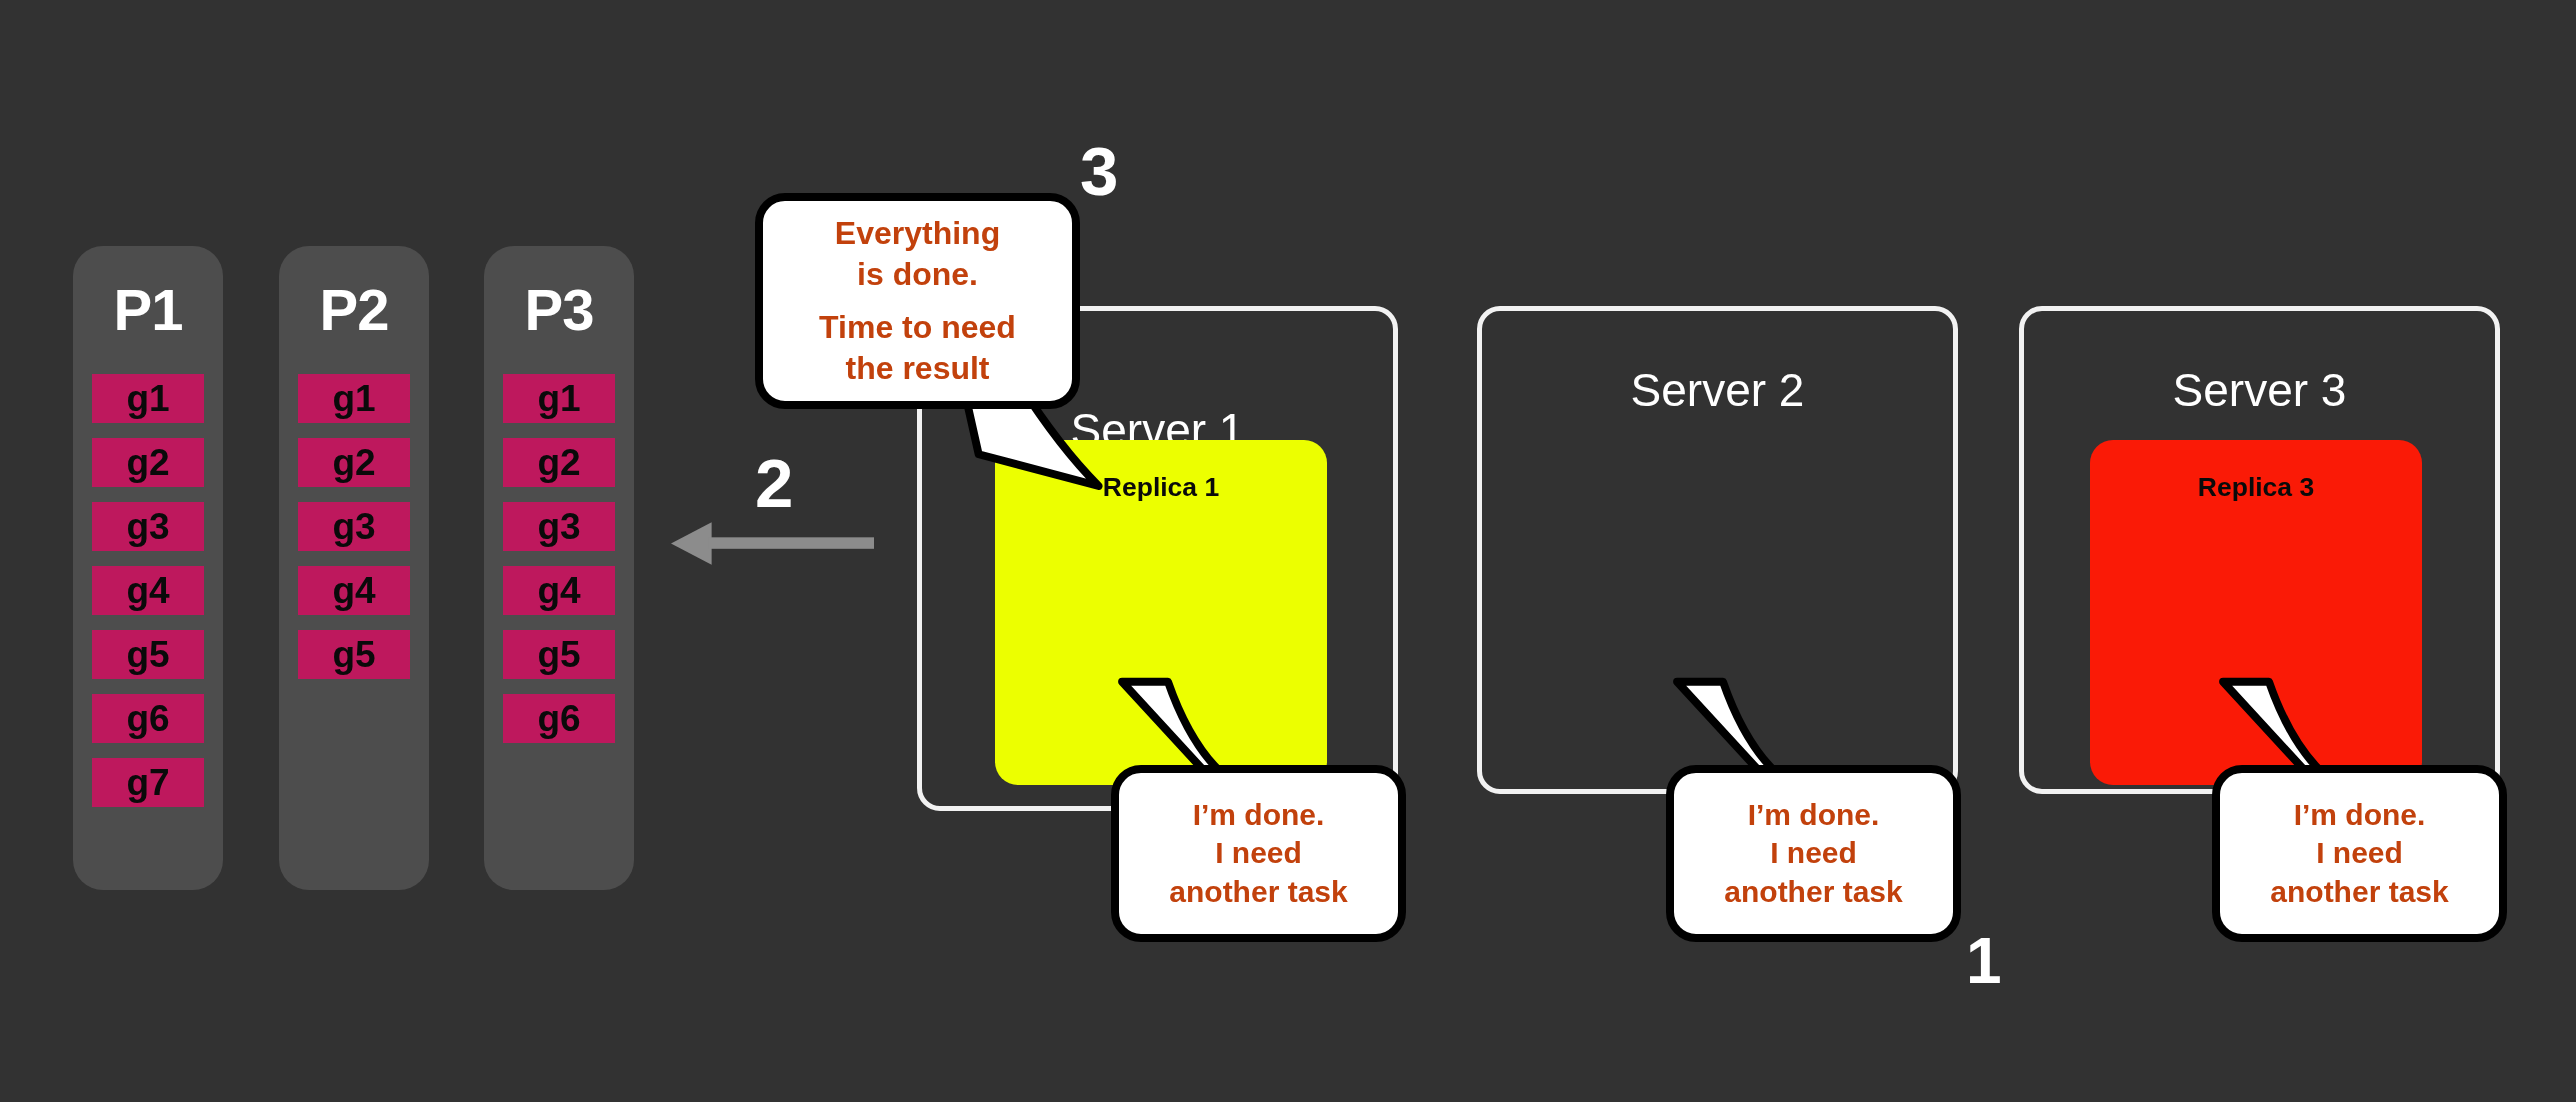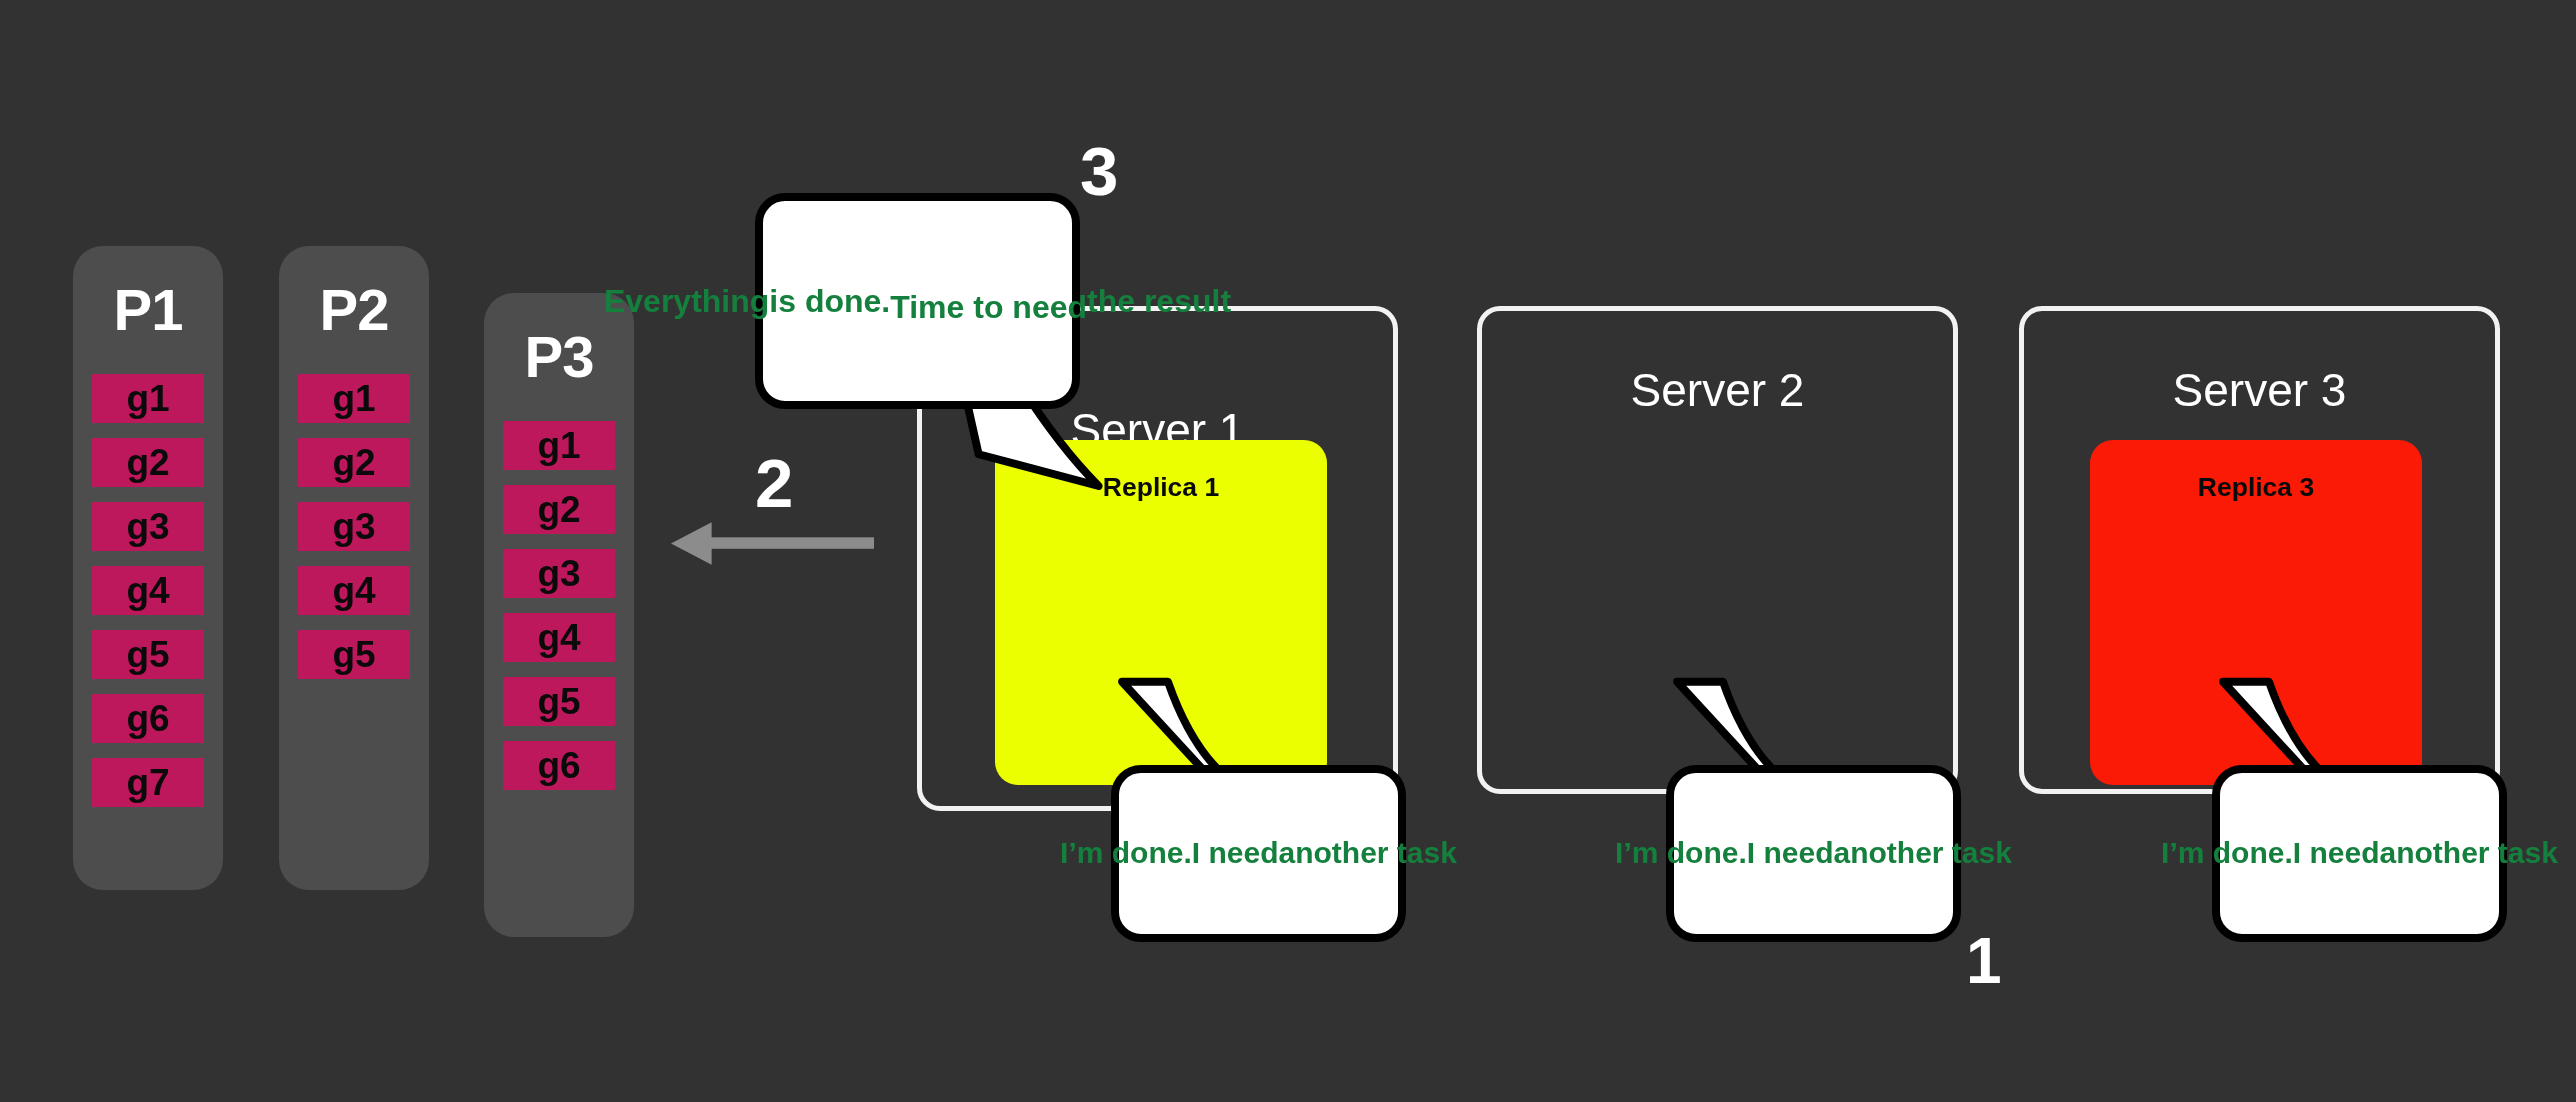--- a/index.html
+++ b/index.html
@@ -85,23 +85,24 @@
   }
 
   
   .bubble {
     position: absolute;
     background: #ffffff;
     border: 8px solid #000000;
     border-radius: 30px;
     box-sizing: border-box;
     display: flex;
+    flex-direction: column;
     align-items: center;
     justify-content: center;
-    color: #15803d;
+    color: #c2410c;
     font-weight: 700;
     line-height: 1.28;
     text-align: center;
   }
   .bubble .line { display: block; white-space: nowrap; }
   .bubble-tail { position: absolute; overflow: visible; }
 
   
   .step-number {
     position: absolute;
@@ -135,21 +136,21 @@
     <div class="partition-title" style="top:35px;text-align:center;">P2</div>
     <div class="task-list" style="top:128px;">
       <div class="task-block">g1</div>
       <div class="task-block">g2</div>
       <div class="task-block">g3</div>
       <div class="task-block">g4</div>
       <div class="task-block">g5</div>
     </div>
   </div>
 
-  <div class="partition" style="left:484px; top:246px; width:150px; height:644px;margin-top:47px;">
+  <div class="partition" style="left:484px; top:246px; width:150px; height:644px;">
     <div class="partition-title" style="top:35px;">P3</div>
     <div class="task-list" style="top:128px;">
       <div class="task-block">g1</div>
       <div class="task-block">g2</div>
       <div class="task-block">g3</div>
       <div class="task-block">g4</div>
       <div class="task-block">g5</div>
       <div class="task-block">g6</div>
     </div>
   </div>

